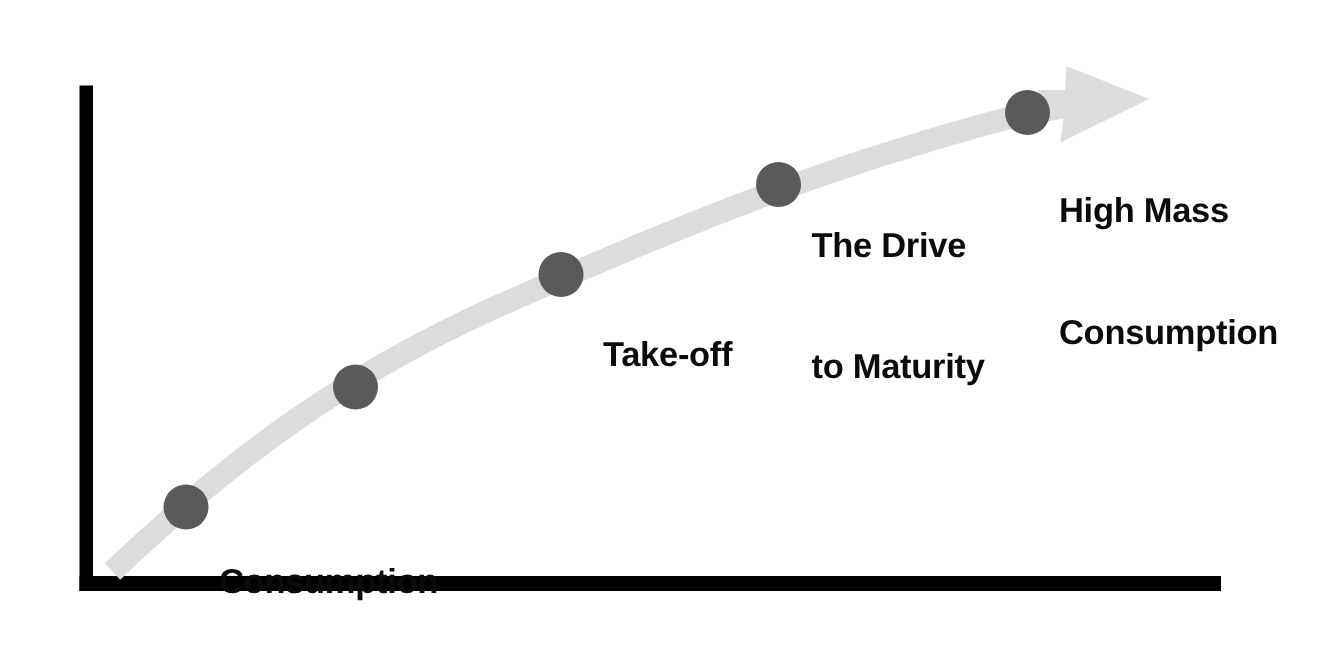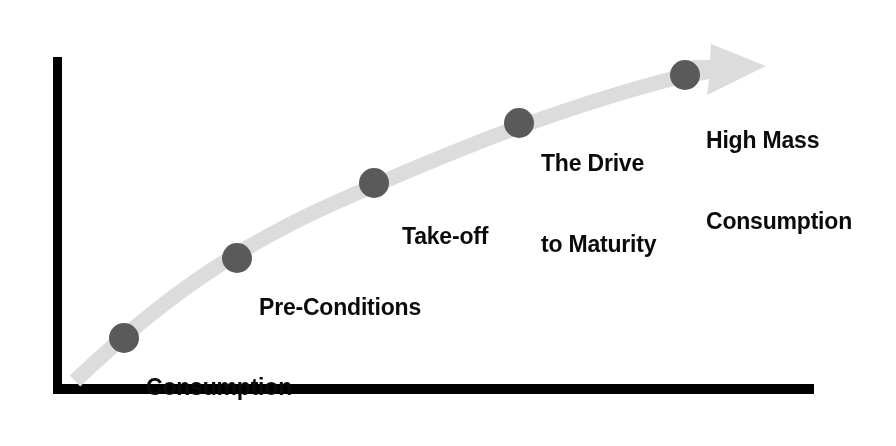--- a/index.html
+++ b/index.html
@@ -62,21 +62,20 @@
       <circle cx="685" cy="75" r="15" fill="#5a5a5a"></circle>
     </g>
   </svg>
 
   <div class="stage-label" style="left:146px; top:320px;">
     <div>Consumption</div>
     
   </div>
 
   <div class="stage-label" style="left:259px; top:240px;">
-    <div>Pre-Conditions</div>
   </div>
 
   <div class="stage-label" style="left:402px; top:169px;">
     <div>Take-off</div>
   </div>
 
   <div class="stage-label" style="left:541px; top:96px;">
     <div>The Drive</div>
     <div>to Maturity</div>
   </div>

